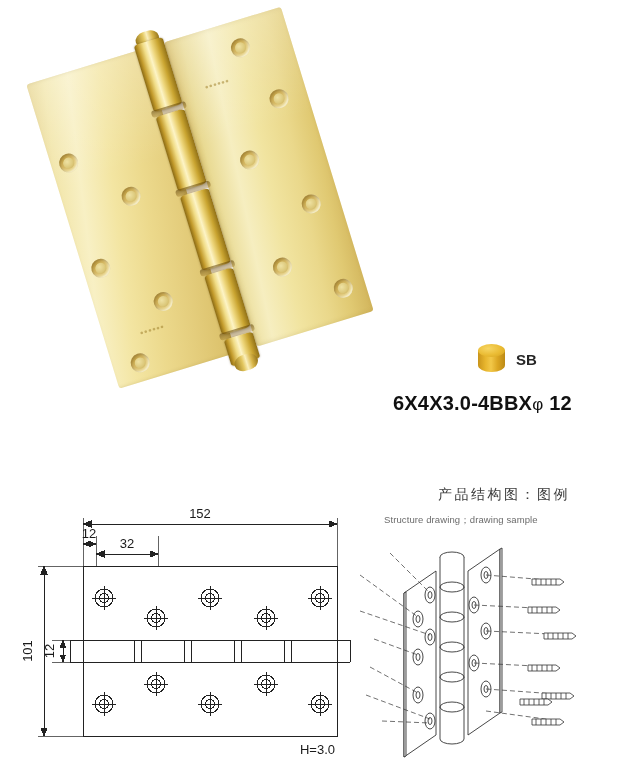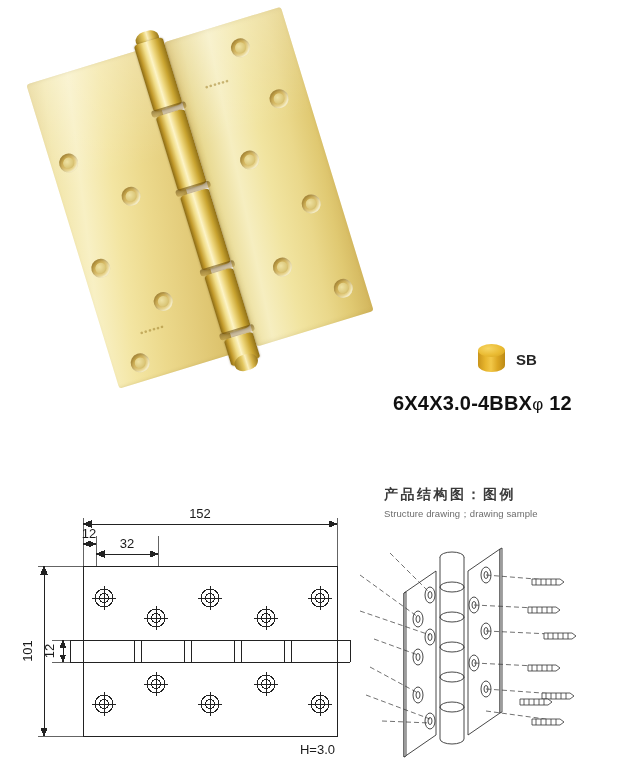--- a/index.html
+++ b/index.html
@@ -170,26 +170,27 @@
   }
 
   
   #structure-caption {
     position: absolute;
     left: 384px; top: 486px;
     width: 240px;
   }
   #structure-caption .cn {
     font-size: 14px;
-    font-weight: 700;
+    font-weight: 400;
     letter-spacing: 2.5px;
     color: #3a3a3a;
+    text-align: center;
   }
   #structure-caption .en {
-    margin-top: 4px;
+    margin-top: 10px;
     font-size: 9.5px;
     letter-spacing: 0.1px;
     color: #6b6b6b;
   }
 
   
   #technical-drawing {
     position: absolute;
     left: 0; top: 500px;
     width: 370px; height: 300px;

